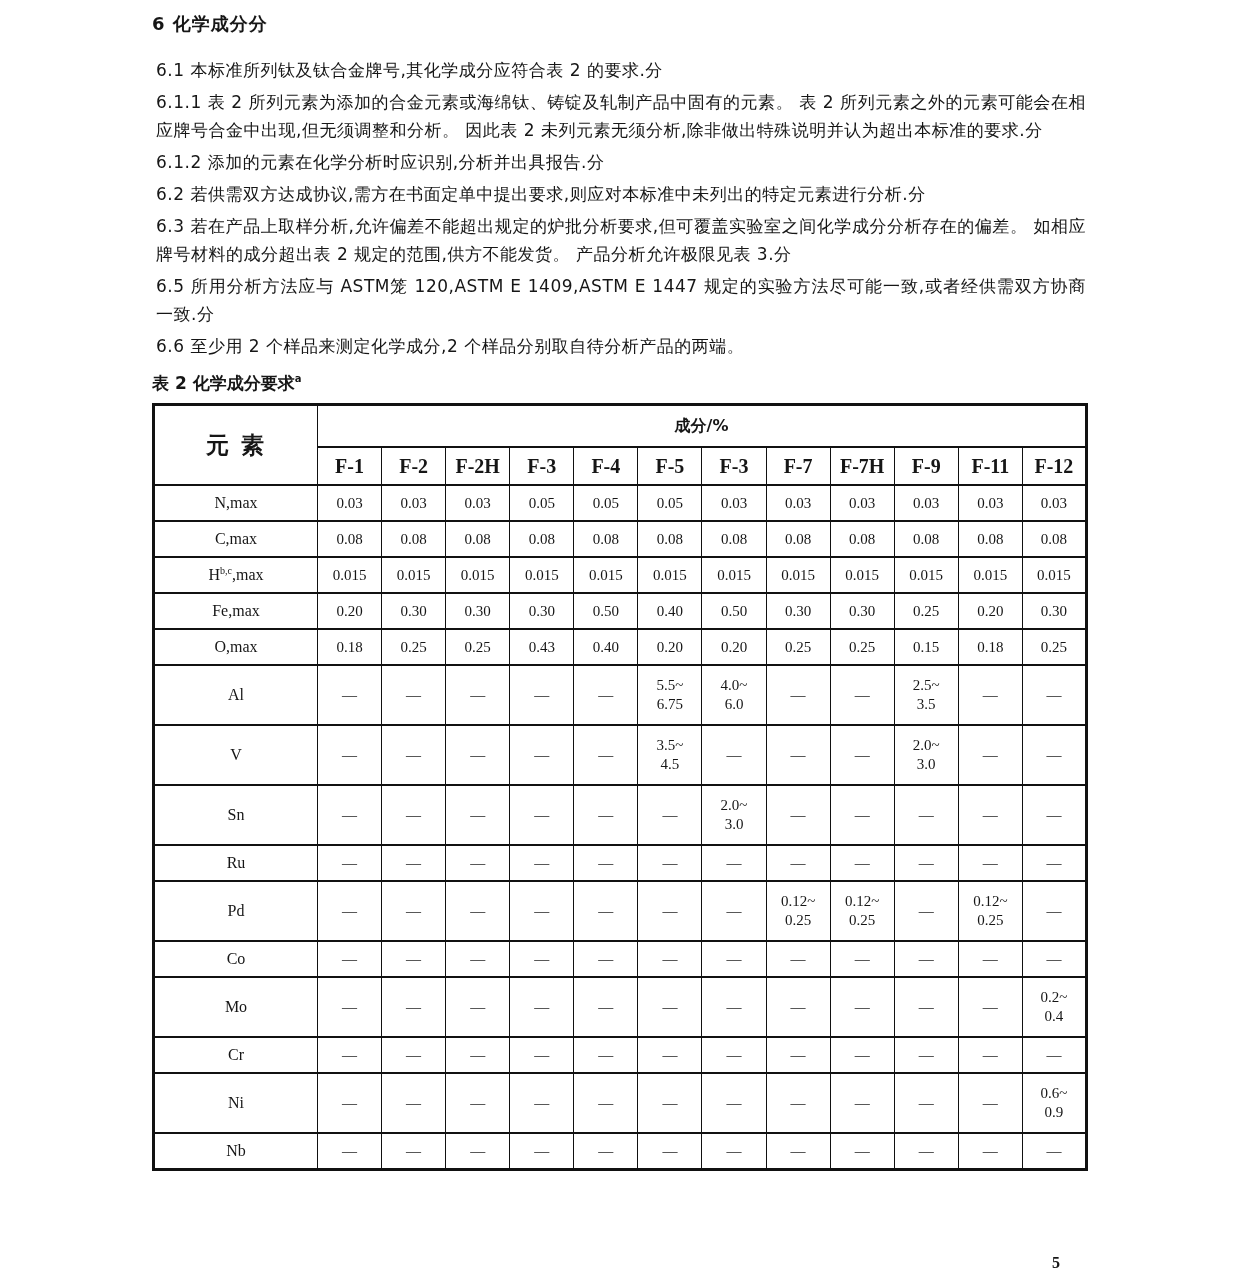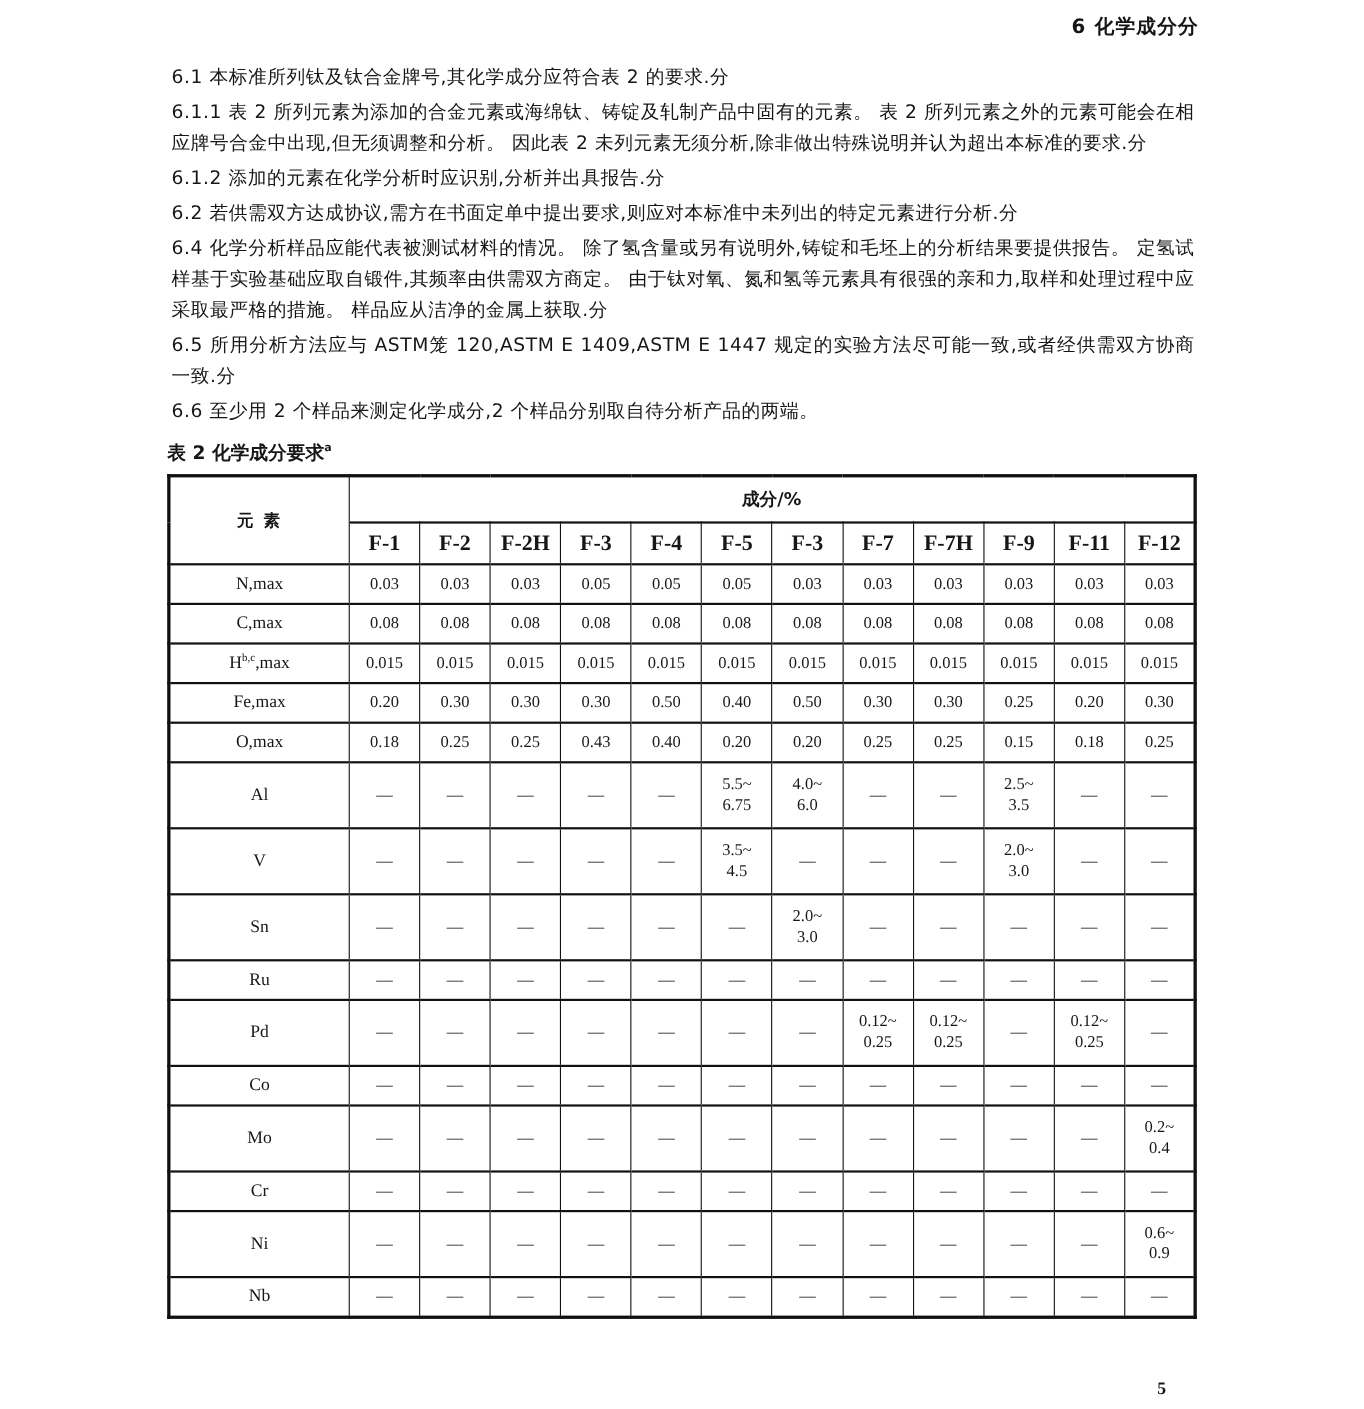--- a/index.html
+++ b/index.html
@@ -2,35 +2,35 @@
 <html><head>
 <meta charset="utf-8">
 <style>
   html,body{margin:0;padding:0;}
   body{
     width:1240px;height:1281px;position:relative;
     background:#ffffff;color:#161616;
     font-family:"DejaVu Sans",sans-serif;
   }
   .content{position:absolute;left:152px;top:12px;width:938px;}
-  .heading{font-size:18px;font-weight:bold;margin:0 0 20px 0;letter-spacing:1px;text-align:right;}
+  .heading{font-size:18px;font-weight:bold;margin:0 0 20px 0;letter-spacing:1px;}
   .para{font-size:17px;font-weight:normal;line-height:28px;margin:4px;text-align:justify;letter-spacing:0.5px;}
   .table-title{ font-size:17px;font-weight:bold;margin:12px 0 8px 0;}
   .table-title sup{font-size:10px;}
   table.comp{
     border-collapse:collapse;width:936px;table-layout:fixed;
     border:3px solid #111;
   }
   table.comp th, table.comp td{
     border-left:1px solid #111;border-right:1px solid #111;
     border-top:2px solid #111;border-bottom:2px solid #111;
     padding:1px 2px;text-align:center;vertical-align:middle;
   }
   col.el{width:164px;}
-  th.element-header{font-size:15px;font-weight:bold;letter-spacing:2px;}
+  th.element-header{font-size:23px;font-weight:bold;letter-spacing:2px;}
   th.composition-header{height:38px;font-size:16px;font-weight:bold;}
   th.grade-header{
     height:34px;font-family:"Liberation Serif",serif;
     font-weight:bold;font-size:20px;
   }
   th.row-label{
     font-family:"Liberation Serif",serif;font-weight:normal;
     font-size:16px;
   }
   th.row-label sup{font-size:10px;}
@@ -48,21 +48,21 @@
 <body>
 
 <div class="content">
   <div class="heading">6  化学成分分</div>
 
   <div id="paragraphs">
       <p class="para">6.1  本标准所列钛及钛合金牌号,其化学成分应符合表 2 的要求.分</p>
       <p class="para">6.1.1  表 2 所列元素为添加的合金元素或海绵钛、铸锭及轧制产品中固有的元素。 表 2 所列元素之外的元素可能会在相应牌号合金中出现,但无须调整和分析。 因此表 2 未列元素无须分析,除非做出特殊说明并认为超出本标准的要求.分</p>
       <p class="para">6.1.2  添加的元素在化学分析时应识别,分析并出具报告.分</p>
       <p class="para">6.2  若供需双方达成协议,需方在书面定单中提出要求,则应对本标准中未列出的特定元素进行分析.分</p>
-      <p class="para">6.4  化学分析样品应能代表被测试材料的情况。 除了氢含量或另有说明外,铸锭和毛坯上的分析结果要提供报告。 定氢试样基于实验基础应取自锻件,其频率由供需双方商定。 由于钛对氧、氮和氢等元素具有很强的亲和力,取样和处理过程中应采取最严格的措施。 样品应从洁净的金属上获取.分</p>
+      <p class="para">6.3  若在产品上取样分析,允许偏差不能超出规定的炉批分析要求,但可覆盖实验室之间化学成分分析存在的偏差。 如相应牌号材料的成分超出表 2 规定的范围,供方不能发货。 产品分析允许极限见表 3.分</p>
       <p class="para">6.5  所用分析方法应与 ASTM笼 120,ASTM E 1409,ASTM E 1447 规定的实验方法尽可能一致,或者经供需双方协商一致.分</p>
       <p class="para">6.6  至少用 2 个样品来测定化学成分,2 个样品分别取自待分析产品的两端。</p>
     </div>
 
   <div class="table-title">
     <span>表 2  化学成分要求</span><sup>a</sup>
   </div>
 
   <table class="comp">
     <colgroup>

